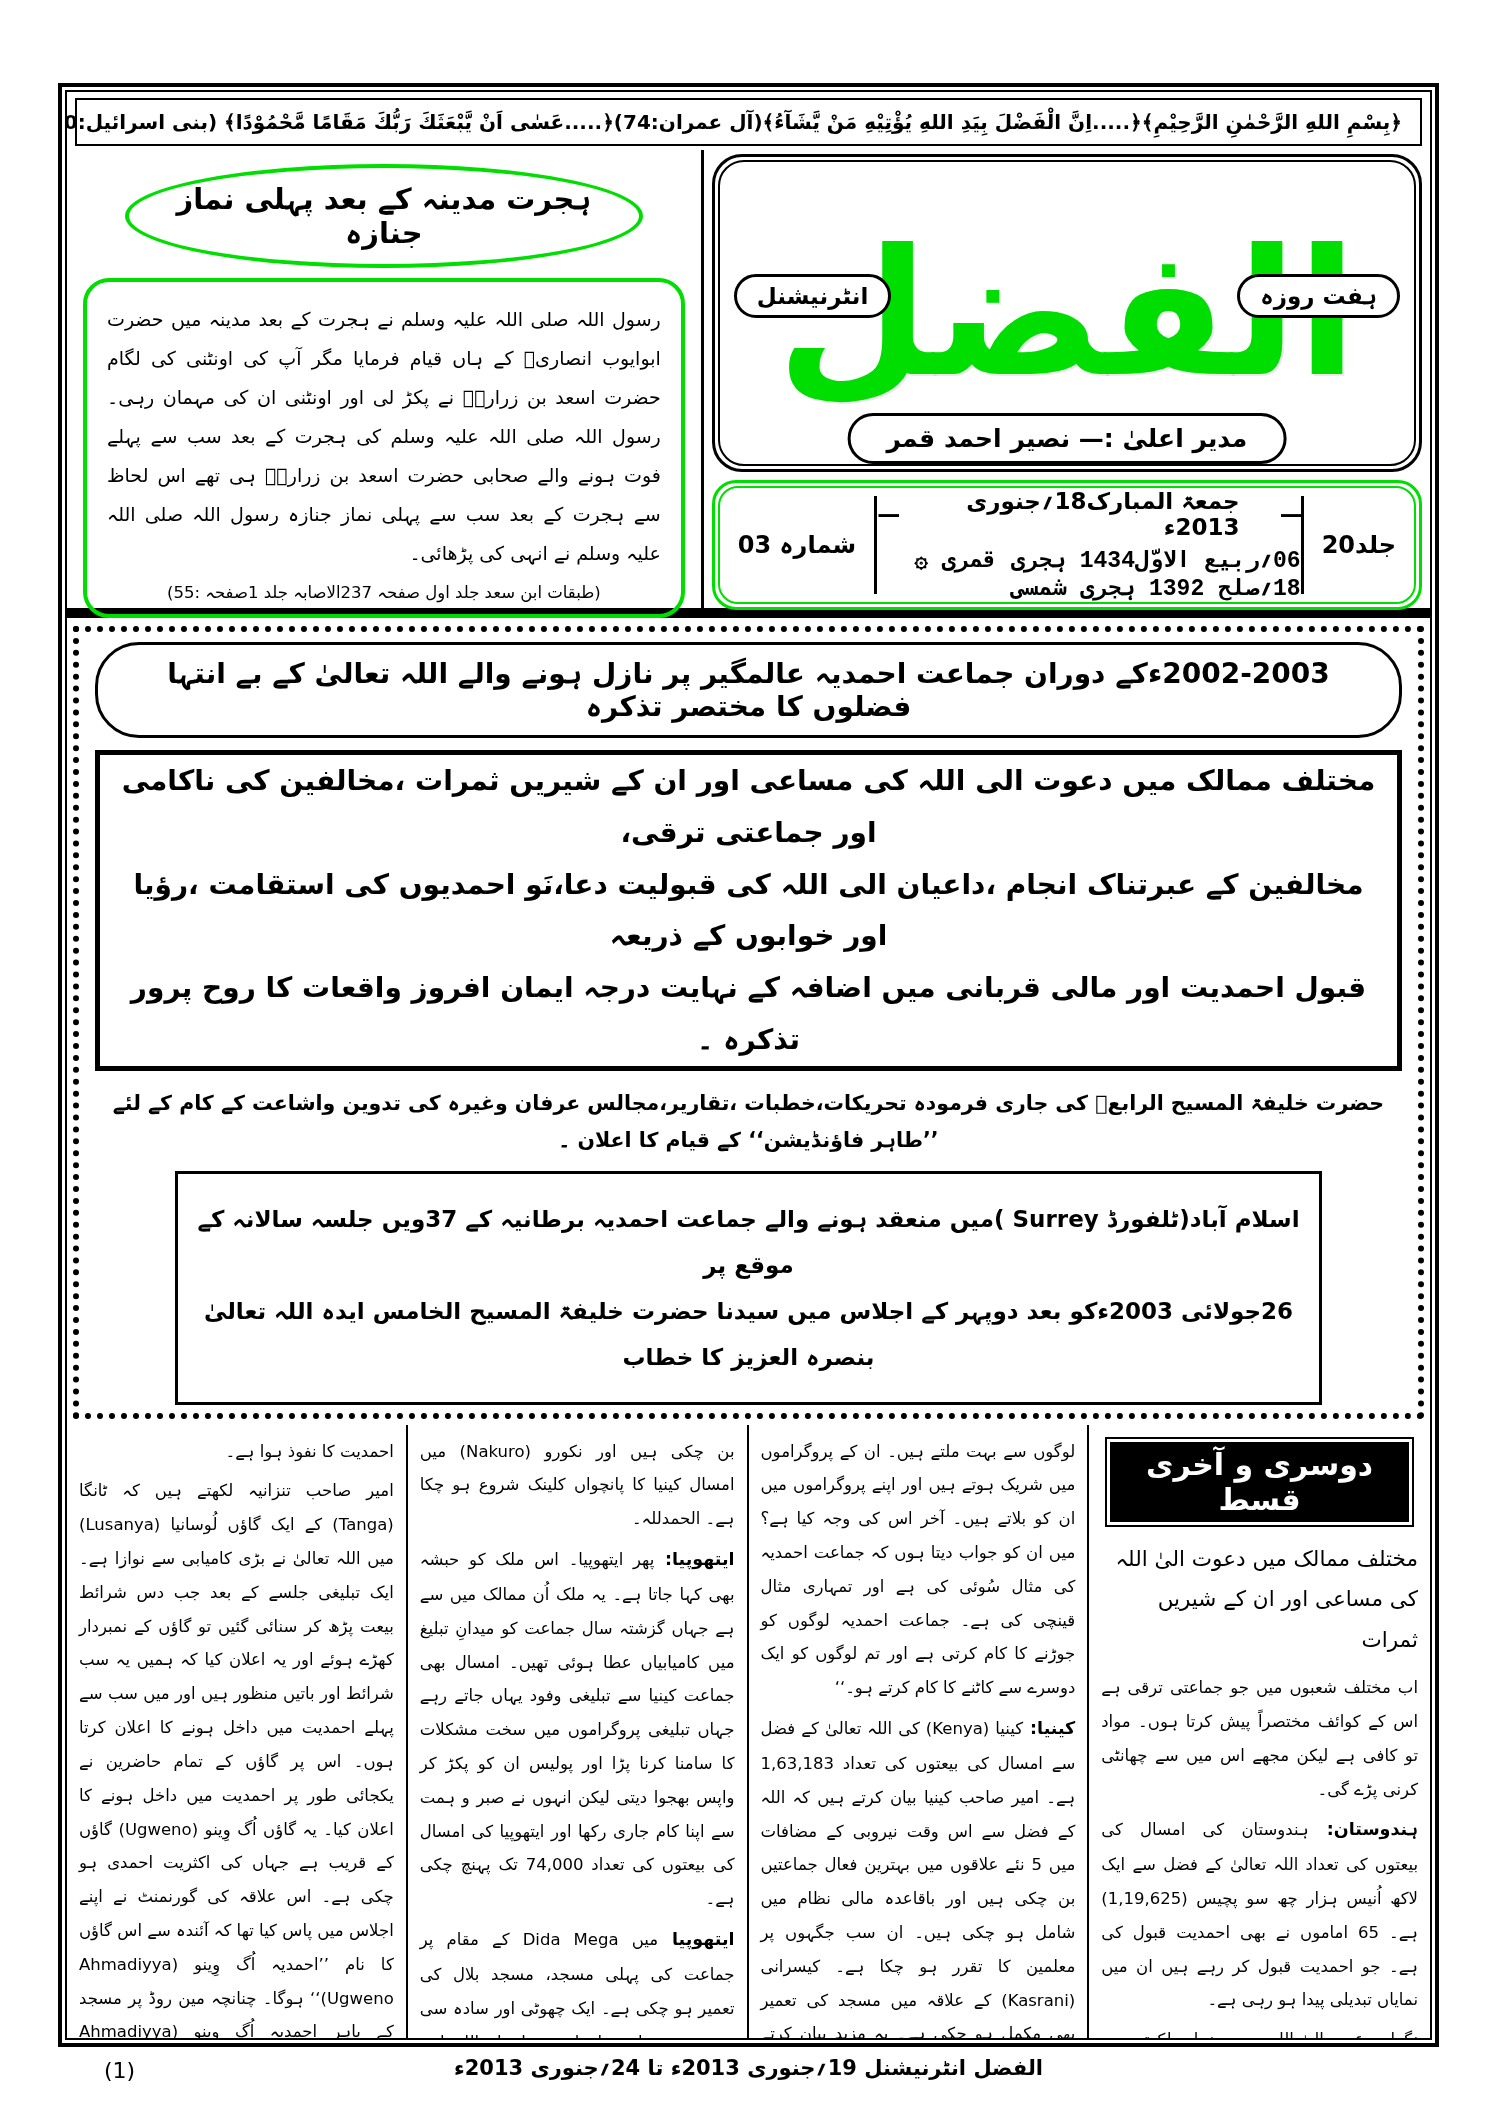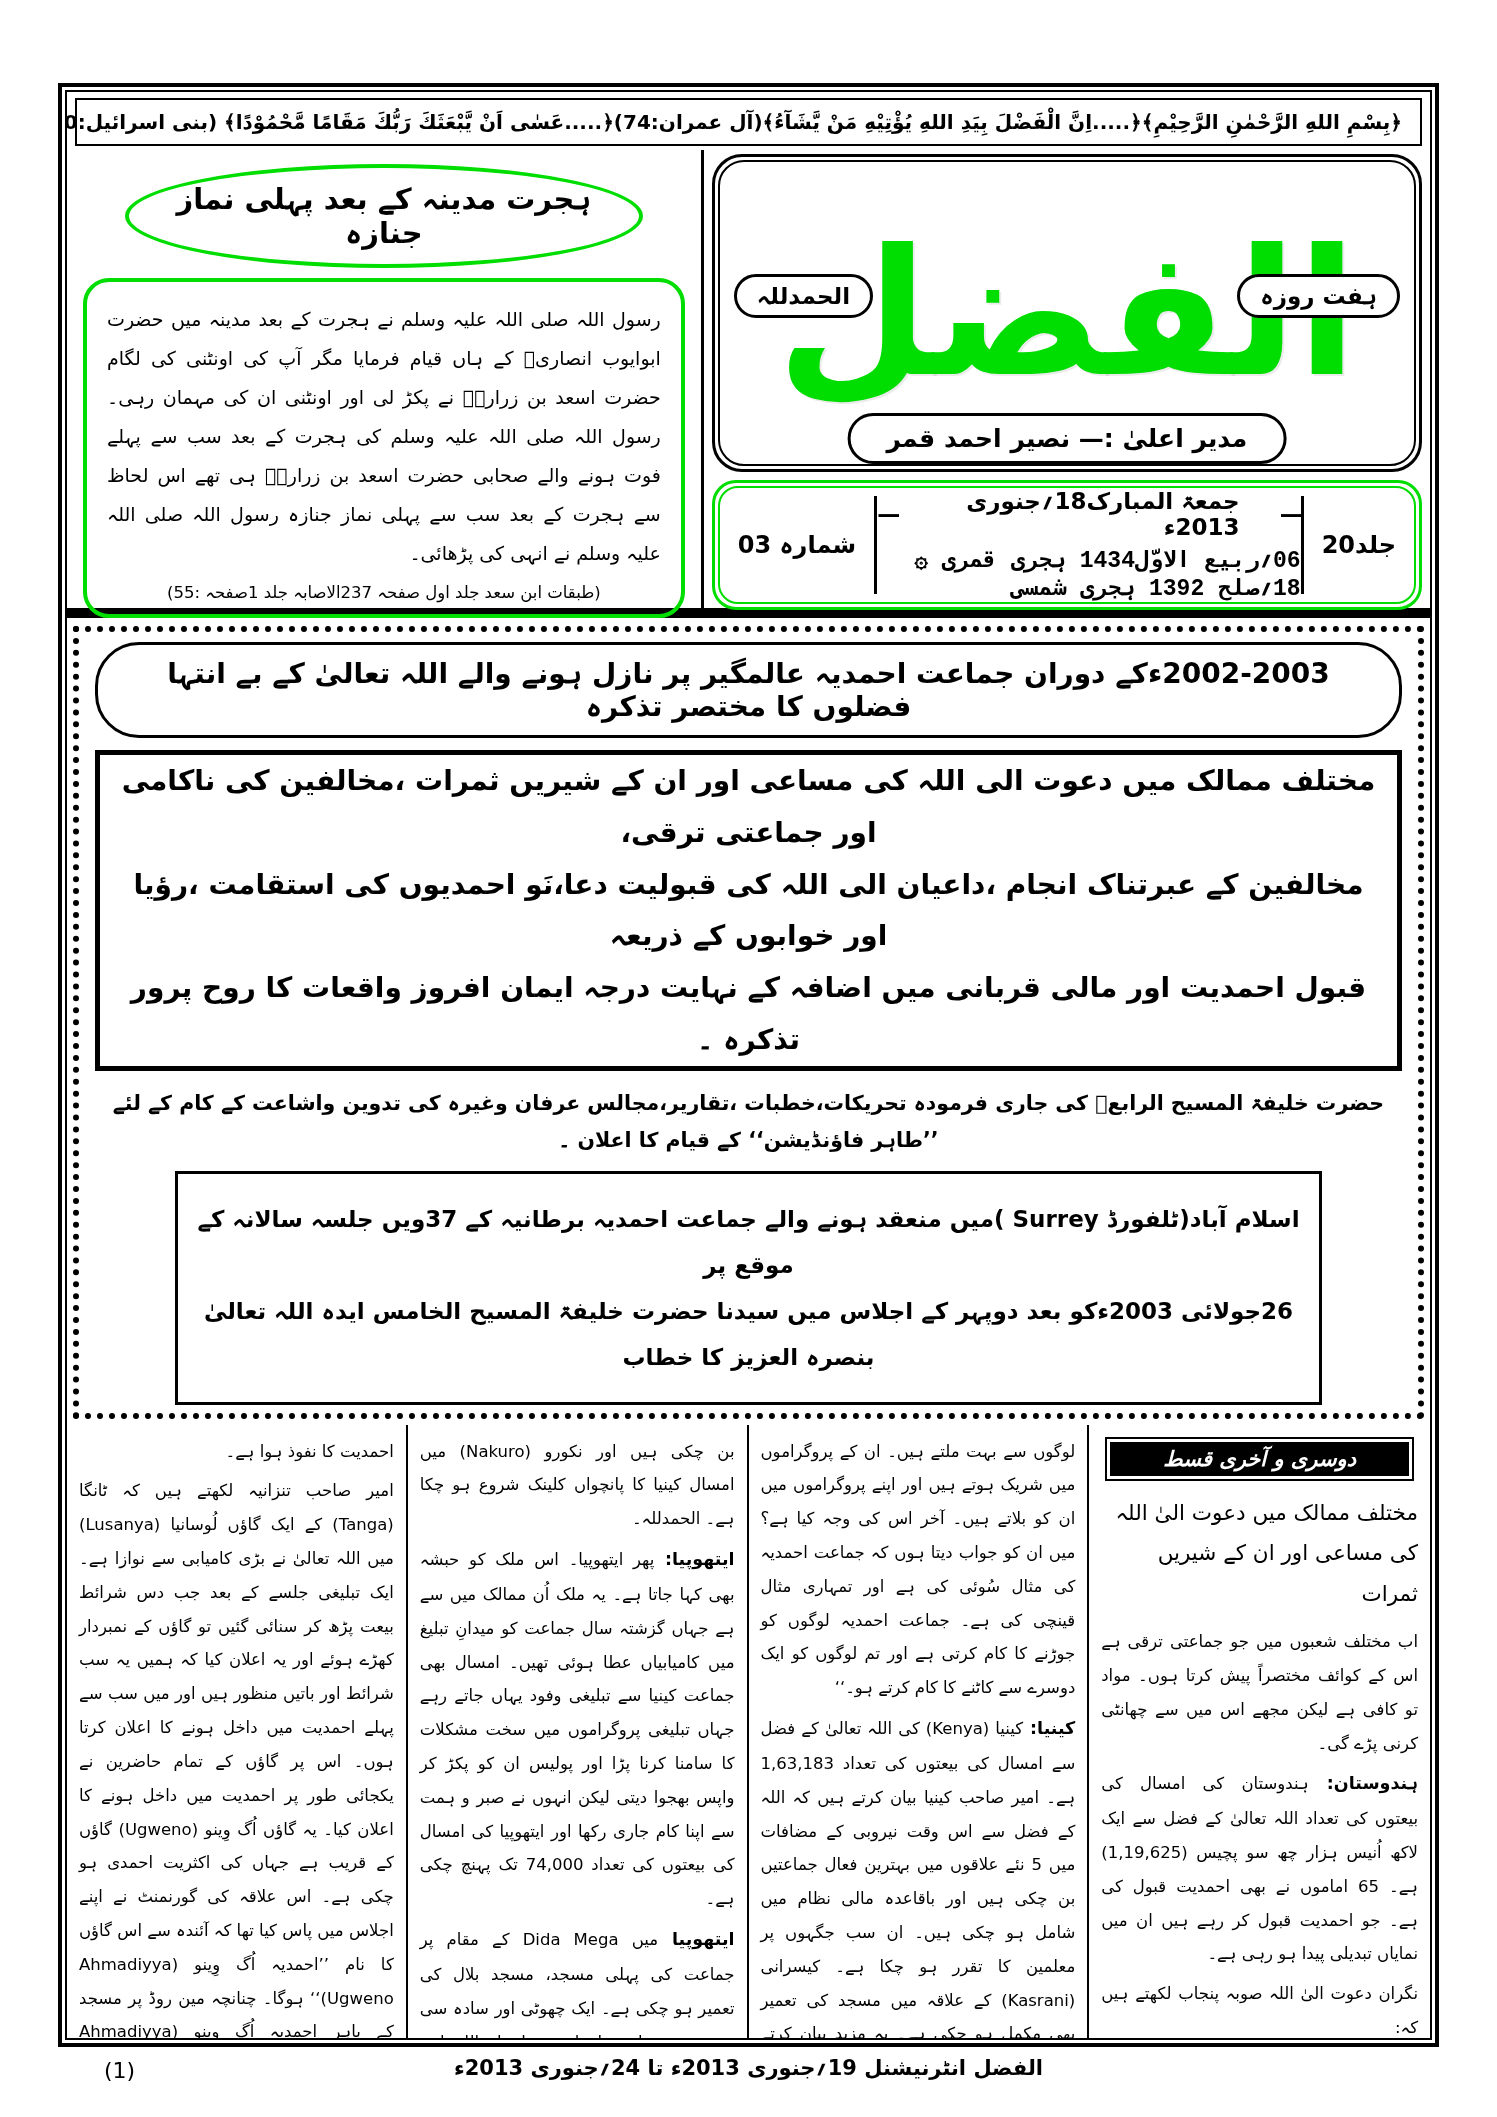--- a/index.html
+++ b/index.html
@@ -75,21 +75,21 @@
   .main-headline-line { text-align: center; font-weight: bold; font-size: 28px; line-height: 1.85; }
   .sub-headline { text-align: center; font-weight: bold; font-size: 20.5px; margin: 14px 10px 12px; line-height: 1.8; }
   .announce-box { border: 3px solid #000; margin: 0 80px 0; padding: 22px 16px; }
   .announce-line { text-align: center; font-weight: bold; font-size: 23px; line-height: 2; }
 
   
   .columns-row { flex: 1; display: flex; direction: rtl; overflow: hidden; }
   .news-col { width: 25%; padding: 10px 12px 4px; direction: rtl; overflow: hidden; }
   .news-col + .news-col { border-right: 2px solid #000; }
   .episode-badge { border: 2px solid #000; padding: 3px; margin: 2px 4px 12px; }
-  .episode-badge-inner { background: #000; color: #fff; text-align: center; font-weight: bold; font-size: 21px; padding: 5px 4px; font-style: italic; }
+  .episode-badge-inner { background: #000; color: #fff; text-align: center; font-weight: bold; font-size: 30px; padding: 5px 4px; }
   .col-heading { font-weight: normal; font-size: 21.5px; line-height: 1.9; margin: 4px 0 10px; }
   .urdu-para { font-size: 16.5px; line-height: 2.05; text-align: justify; margin-bottom: 6px; }
   .urdu-para .para-lead { font-weight: bold; font-size: 17.5px; }
 
   
   .footer-row { position: absolute; left: 0; right: 0; top: 2056px; height: 50px; }
   .footer-center { position: absolute; left: 0; right: 0; text-align: center; font-weight: bold; font-size: 21px; direction: rtl; }
   .footer-pageno { position: absolute; left: 104px; top: 2px; font-size: 22px; font-family: "DejaVu Sans", sans-serif; }
 </style>
 </head>
@@ -106,21 +106,21 @@
         <span class="verse">﴿.....عَسٰى اَنْ يَّبْعَثَكَ رَبُّكَ مَقَامًا مَّحْمُوْدًا﴾ (بنی اسرائیل:80)</span>
       </div>
 
       <div class="header-row">
 
         <div class="header-right">
           <div class="masthead-box">
             <div class="masthead-box-inner">
               <div class="paper-title" style="color:#00dd00;">الفضل</div>
               <div class="badge-pill badge-weekly">ہفت روزہ</div>
-              <div class="badge-pill badge-intl">الحمدللہ</div>
+              <div class="badge-pill badge-intl">انٹرنیشنل</div>
               <div class="editor-oval">مدیر اعلیٰ :— نصیر احمد قمر</div>
             </div>
           </div>
           <div class="date-box">
             <div class="date-box-inner">
               <div class="date-cell">جلد20</div>
               <div class="date-sep"></div>
               <div class="date-center">
                 <div class="date-line1">
                   <span class="dash">—</span>

